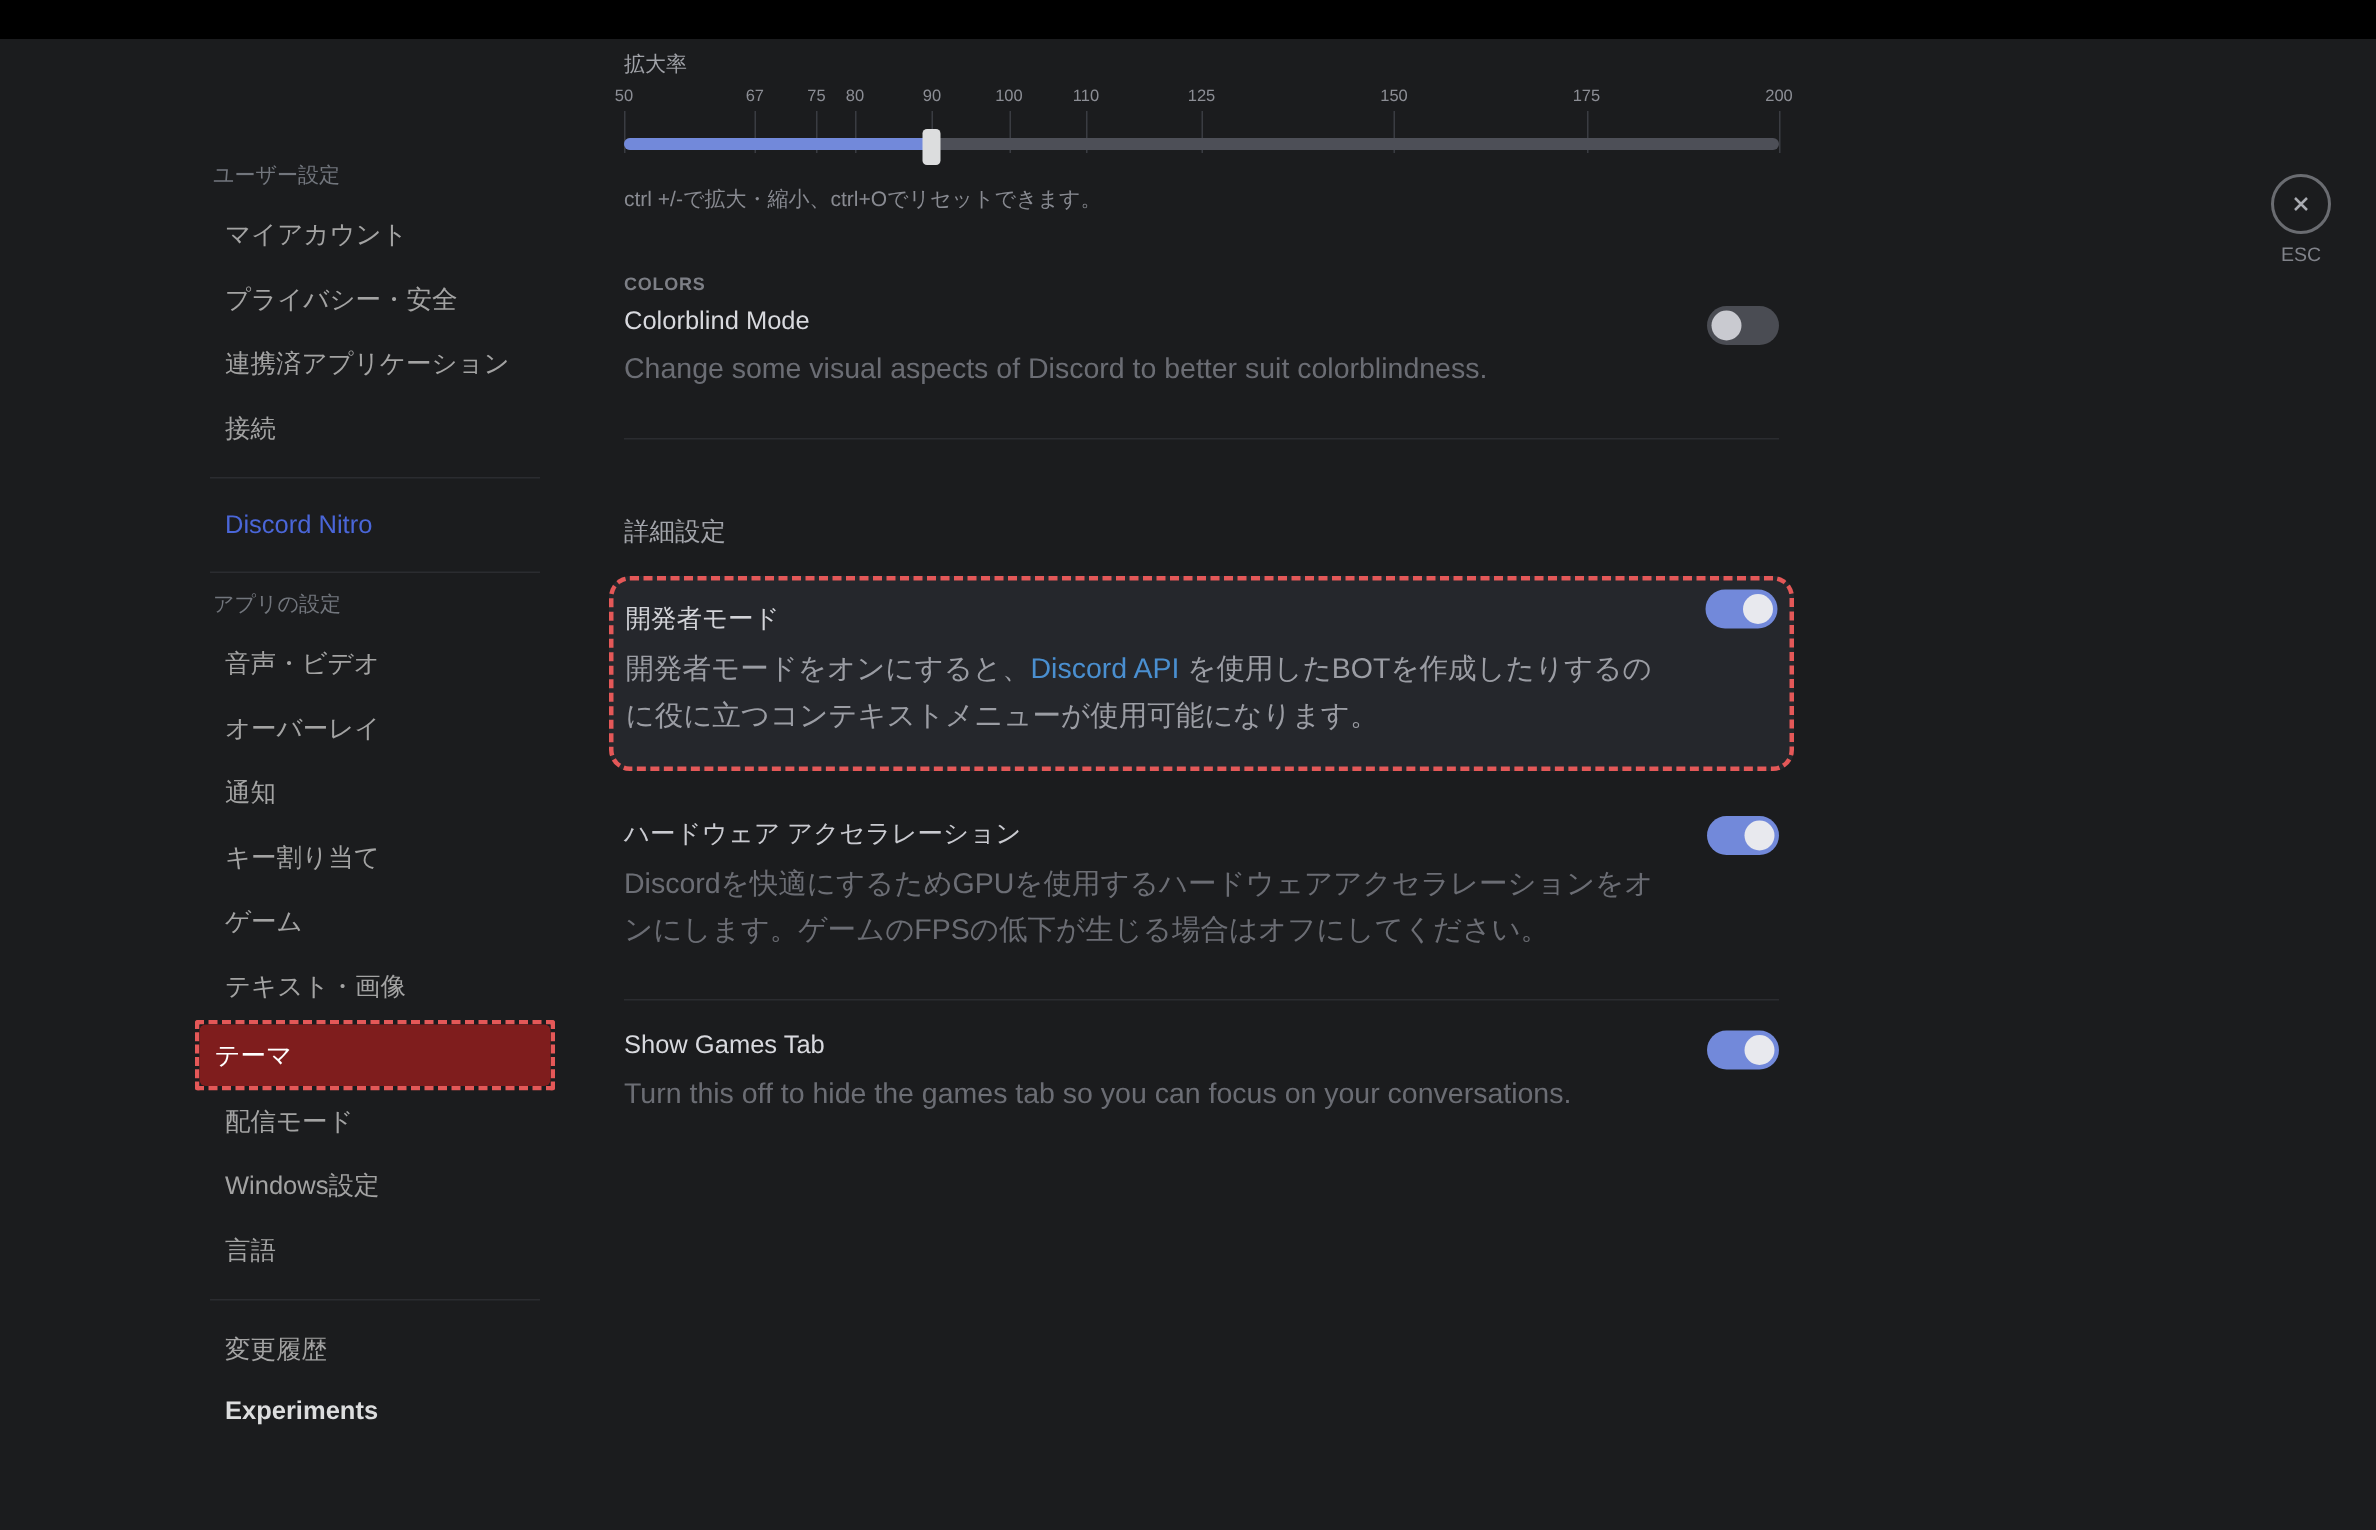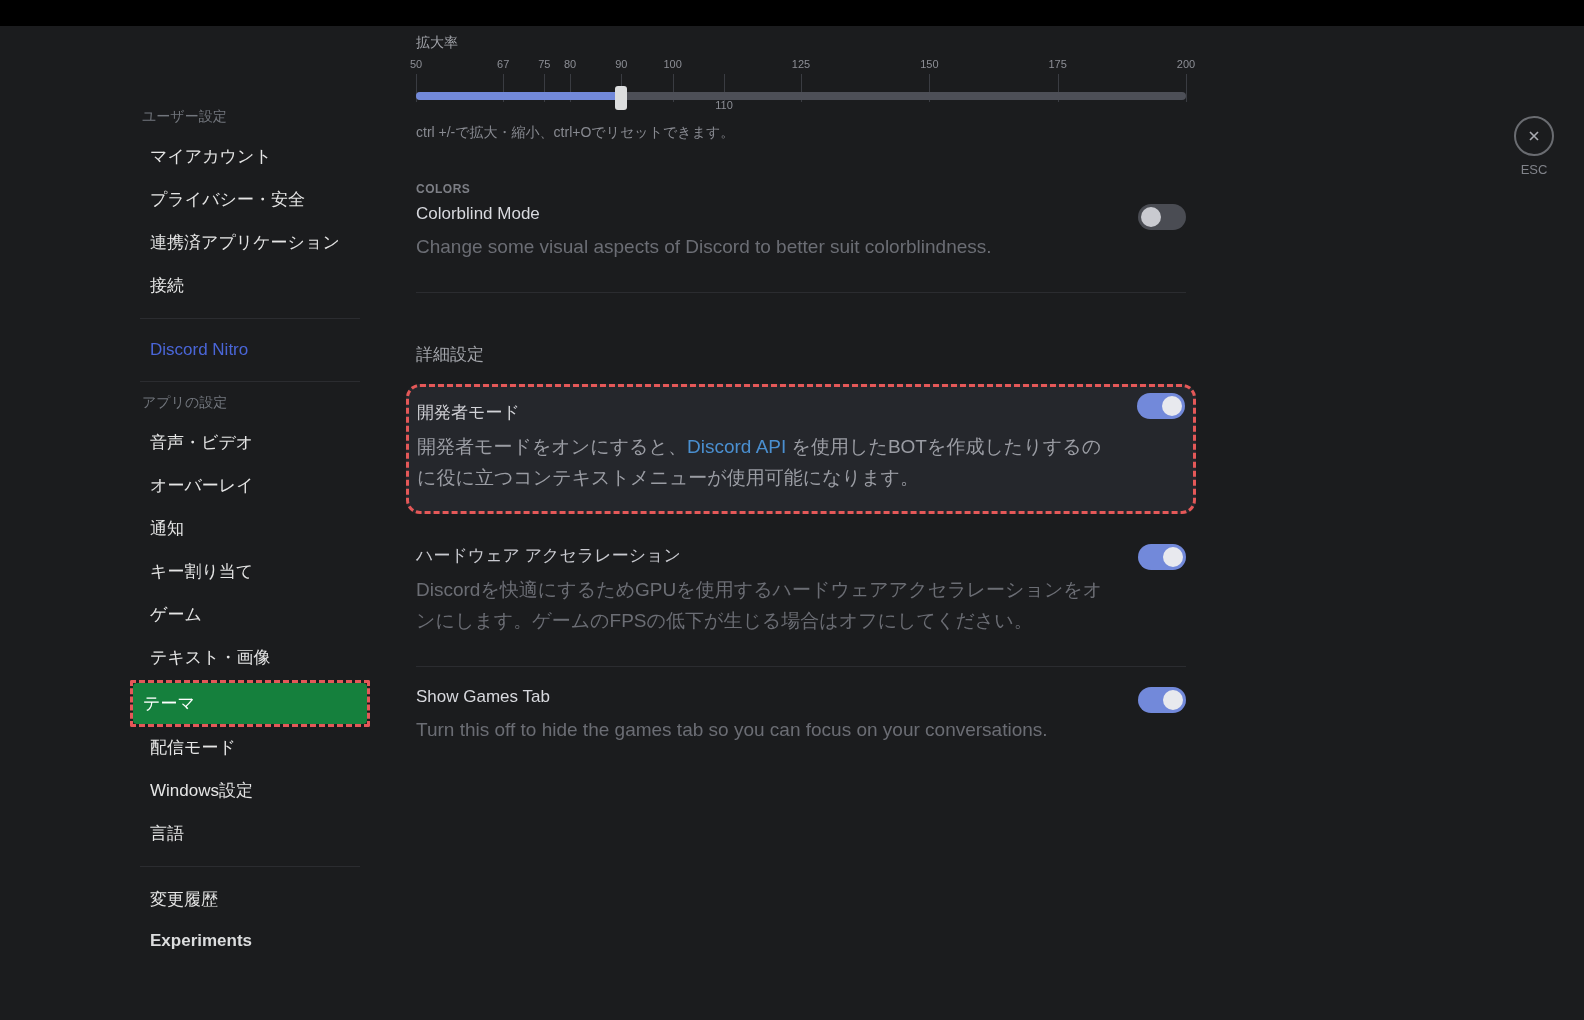--- a/index.html
+++ b/index.html
@@ -30,31 +30,31 @@
 }
 .section-header {
   font-size: 14px;
   color: #72767d;
   margin-bottom: 10px;
   margin-top: 8px;
   padding-left: 2px;
 }
 .sidebar-item {
   font-size: 17px;
-  color: #e5e5e5;
+  color: #a3a3a3;
   padding: 9px 10px;
   border-radius: 4px;
   cursor: pointer;
   margin-bottom: 2px;
 }
 .sidebar-item.nitro {
   color: #4a66d8;
 }
 .sidebar-item.active {
-  background: #15803d;
+  background: #7f1d1d;
   color: #fff;
 }
 .sidebar-item.experiments {
   color: #dcddde;
   font-weight: 600;
 }
 .divider {
   border: none;
   border-top: 1px solid #2b2c30;
   margin: 12px 0;
@@ -281,21 +281,21 @@
             <span class="tick" style="left: 11.33%;">67</span>
             <div class="tick-mark" style="left: 11.33%;"></div>
             <span class="tick" style="left: 16.67%;">75</span>
             <div class="tick-mark" style="left: 16.67%;"></div>
             <span class="tick" style="left: 20%;">80</span>
             <div class="tick-mark" style="left: 20%;"></div>
             <span class="tick" style="left: 26.67%;">90</span>
             <div class="tick-mark" style="left: 26.67%;"></div>
             <span class="tick" style="left: 33.33%;">100</span>
             <div class="tick-mark" style="left: 33.33%;"></div>
-            <span class="tick" style="left: 40%; margin-top: 41px;">110</span>
+            <span class="tick" style="left: 40%;">110</span>
             <div class="tick-mark" style="left: 40%;"></div>
             <span class="tick" style="left: 50%;">125</span>
             <div class="tick-mark" style="left: 50%;"></div>
             <span class="tick" style="left: 66.67%;">150</span>
             <div class="tick-mark" style="left: 66.67%;"></div>
             <span class="tick" style="left: 83.33%;">175</span>
             <div class="tick-mark" style="left: 83.33%;"></div>
             <span class="tick" style="left: 100%;">200</span>
             <div class="tick-mark" style="left: 100%;"></div>
           </div>

